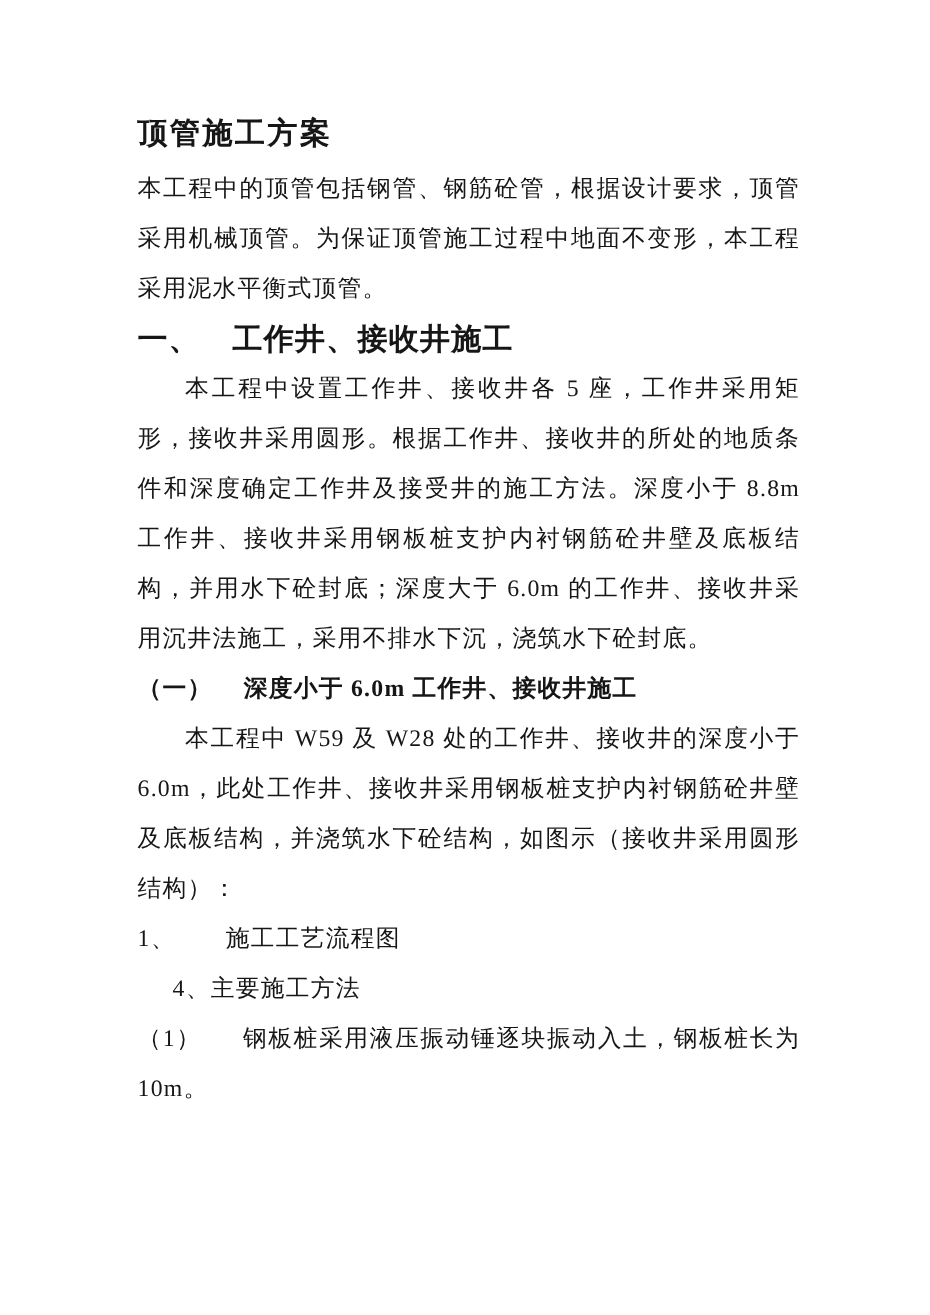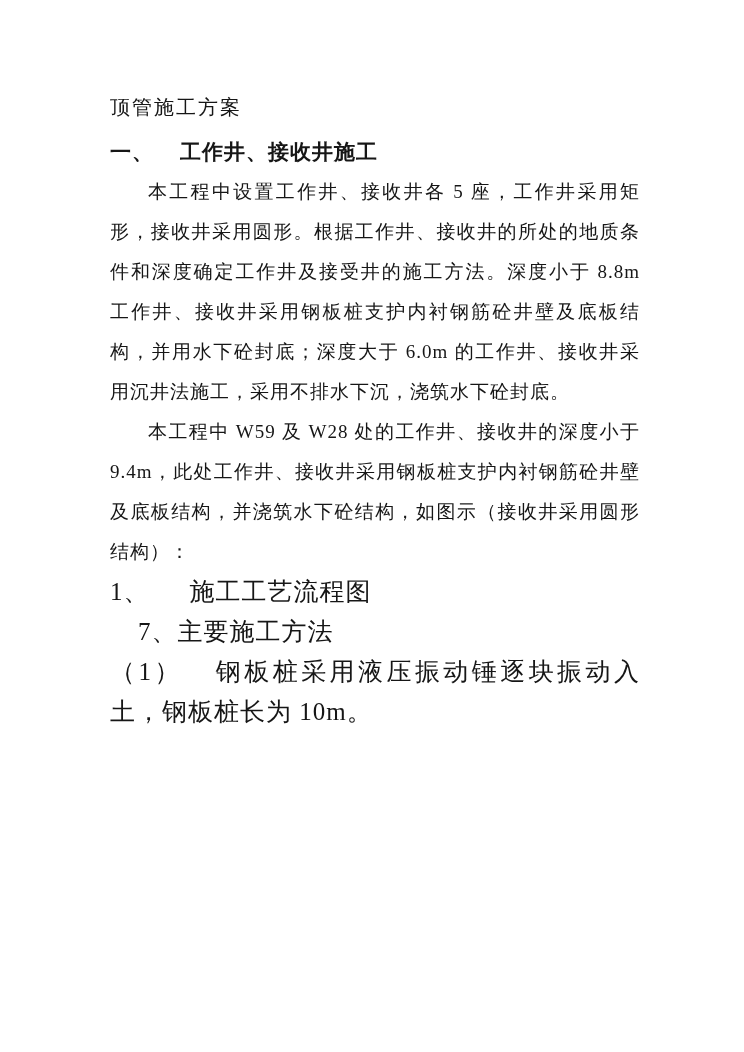--- a/index.html
+++ b/index.html
@@ -16,59 +16,59 @@
     font-family: "Liberation Serif", "DejaVu Serif", serif;
     color: #161616;
   }
   .content {
     position: absolute;
     left: 110px;
     top: 86px;
     width: 530px;
   }
   .doc-title {
-    font-size: 20px;
-    font-weight: normal;
+    font-size: 24px;
+    font-weight: bold;
     line-height: 42px;
     margin: 0 0 4px 0;
     letter-spacing: 2px;
   }
   .para {
     font-size: 19px;
     line-height: 40px;
     margin: 0;
     text-align: justify;
     word-break: break-all;
     letter-spacing: 1px;
   }
   .para.indent {
     text-indent: 38px;
   }
   .heading1 {
-    font-size: 21px;
+    font-size: 24px;
     font-weight: bold;
     line-height: 40px;
     margin: 0;
     letter-spacing: 1px;
     font-family: Liberation Serif, serif;
   }
   .heading1 .h-text {
     margin-left: 26px;
   }
   .heading2 {
     font-size: 19px;
     line-height: 40px;
     margin: 0;
     letter-spacing: 1px;
   }
   .heading2 .h-text {
     margin-left: 25px;
   }
   .list-line {
-    font-size: 25px;
+    font-size: 19px;
     line-height: 40px;
     margin: 0;
     letter-spacing: 1px;
   }
   .list-line .gap-wide {
     margin-left: 40px;
   }
   .list-line .gap-mid {
     margin-left: 33px;
   }
@@ -81,36 +81,40 @@
   }
 </style>
 </head>
 <body>
 
 <div class="page">
   <div class="content">
 
     <h1 class="doc-title">顶管施工方案</h1>
 
+    <p class="para">本工程中的顶管包括钢管、钢筋砼管，根据设计要求，顶管采用机械顶管。为保证顶管施工过程中地面不变形，本工程采用泥水平衡式顶管。</p>
 
 
 
     <h2 class="heading1">
       <span class="h-num">一、</span><span class="h-text">工作井、接收井施工</span>
     </h2>
 
     <p class="para indent">本工程中设置工作井、接收井各 5 座，工作井采用矩形，接收井采用圆形。根据工作井、接收井的所处的地质条件和深度确定工作井及接受井的施工方法。深度小于 8.8m 工作井、接收井采用钢板桩支护内衬钢筋砼井壁及底板结构，并用水下砼封底；深度大于 6.0m 的工作井、接收井采用沉井法施工，采用不排水下沉，浇筑水下砼封底。</p>
 
+    <h3 class="heading2">
+      <span class="h-num">（一）</span><span class="h-text">深度小于 6.0m 工作井、接收井施工</span>
+    </h3>
 
-    <p class="para indent">本工程中 W59 及 W28 处的工作井、接收井的深度小于 9.4m，此处工作井、接收井采用钢板桩支护内衬钢筋砼井壁及底板结构，并浇筑水下砼结构，如图示（接收井采用圆形结构）：</p>
+    <p class="para indent">本工程中 W59 及 W28 处的工作井、接收井的深度小于 6.0m，此处工作井、接收井采用钢板桩支护内衬钢筋砼井壁及底板结构，并浇筑水下砼结构，如图示（接收井采用圆形结构）：</p>
 
     <p class="list-line">
       <span>1、</span><span class="gap-wide">施工工艺流程图</span>
     </p>
 
-    <p class="list-line indent-sm">7、主要施工方法</p>
+    <p class="list-line indent-sm">4、主要施工方法</p>
 
     <p class="list-line item-hang">
       <span>（1）</span><span class="gap-mid">钢板桩采用液压振动锤逐块振动入土，钢板桩长为 10m。</span>
     </p>
 
   </div>
 </div>
 
 </body></html>

